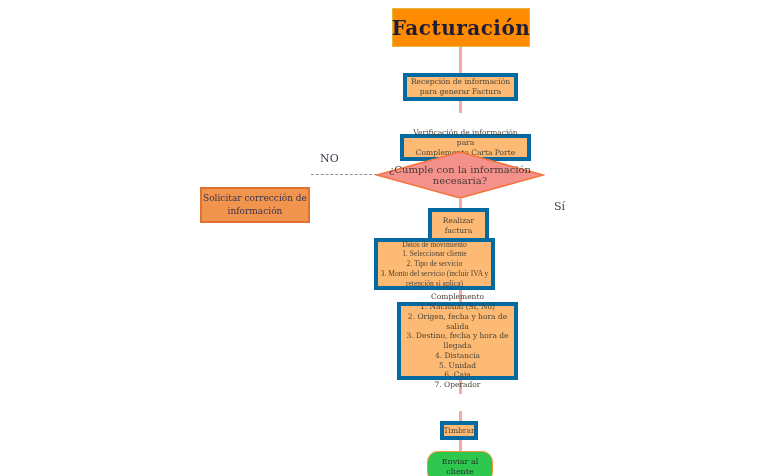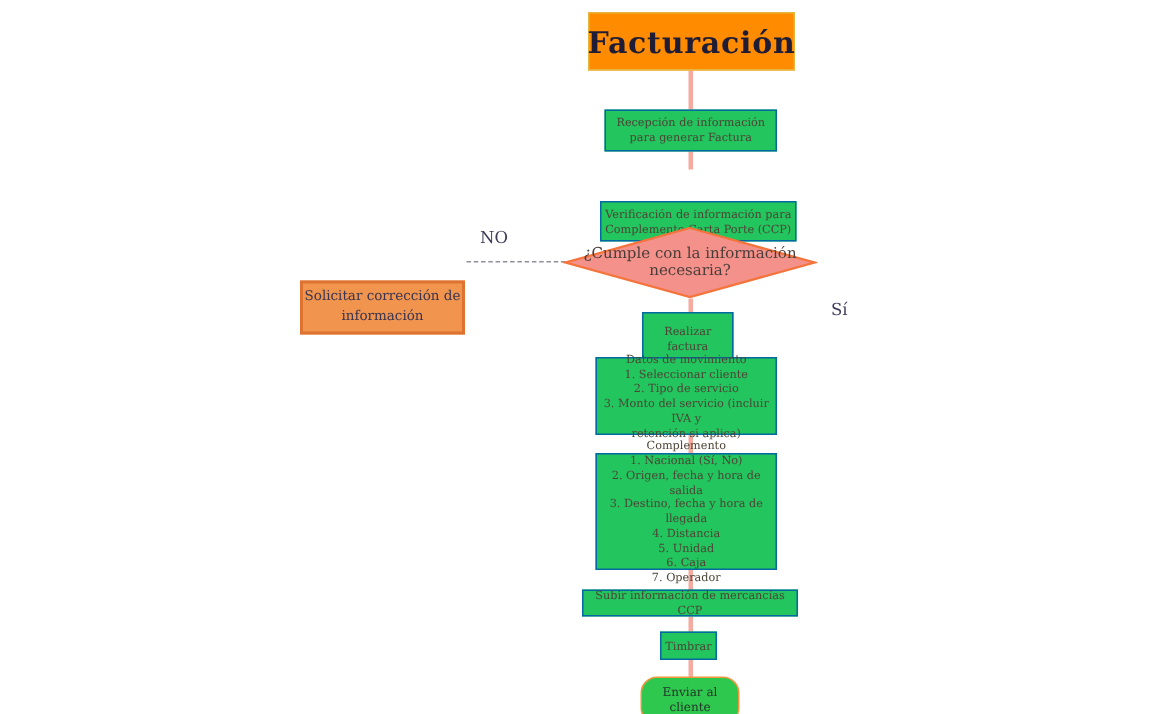--- a/index.html
+++ b/index.html
@@ -7,21 +7,21 @@
     position:relative; width:768px; height:476px; background:#ffffff;
     font-family:"DejaVu Serif", serif; overflow:hidden;
   }
   .node {
     position:absolute; box-sizing:border-box;
     display:flex; align-items:center; justify-content:center;
     text-align:center; white-space:pre-line;
     color:#4c4435; font-size:7.5px; line-height:1.3;
   }
   .process {
-    background:#22c55e; border:1px solid #0369a1;
+    background:#fdba74; border:4px solid #0369a1;
   }
   .title-node {
     background:#ff8c00; border:1px solid #e8b53c;
     color:#1f1c36; font-weight:bold; font-size:20px; letter-spacing:0.5px;
   }
   .correction-node {
     background:#f0944e; border:2px solid #dd7231;
     color:#3a3550; font-size:9px; line-height:1.45;
   }
   .terminal-node {
@@ -43,21 +43,21 @@
   .edge-label { position:absolute; color:#3f3c58; font-size:11px; }
   #label-no { left:320px; top:152px; }
   #label-si { left:554px; top:200px; }
 
   
   #n-title        { left:392px; top:8px;   width:138px; height:39px;text-align:center; }
   #n-recepcion    { left:403px; top:73px;  width:115px; height:28px; }
   #n-verificacion { left:400px; top:112px; width:131px; height:27px;margin-top:22px; }
   #n-solicitar    { left:200px; top:160px; width:110px; height:36px;margin-top:27px; }
   #n-realizar     { left:428px; top:208px; width:61px;  height:36px; }
-  #n-datos        { left:397px; top:238px; width:121px; height:52px; }
+  #n-datos        { left:374px; top:238px; width:121px; height:52px;font-family:Liberation Serif, serif; }
   #n-complemento  { left:397px; top:302px; width:121px; height:78px; }
   #n-subir        { left:388px; top:393px; width:144px; height:18px; }
   #n-timbrar      { left:440px; top:421px; width:38px;  height:19px; }
   #n-enviar       { left:427px; top:451px; width:66px;  height:32px; }
 
   #c1 { top:47px;  height:26px; }
   #c2 { top:101px; height:12px; }
   #c3 { top:139px; height:13px; }
   #c4 { top:199px; height:10px; }
   #c5 { top:228px; height:11px; }
@@ -113,19 +113,18 @@
 
   <div class="node process" id="n-complemento">Complemento
 1. Nacional (Sí, No)
 2. Origen, fecha y hora de salida
 3. Destino, fecha y hora de llegada
 4. Distancia
 5. Unidad
 6. Caja
 7. Operador</div>
 
-  <div class="node process" id="n-subir">Subir información de mercancías CCP</div>
 
   <div class="node process" id="n-timbrar">Timbrar</div>
 
   <div class="node terminal-node" id="n-enviar">Enviar al cliente</div>
 
 </div>
 
 </body></html>

